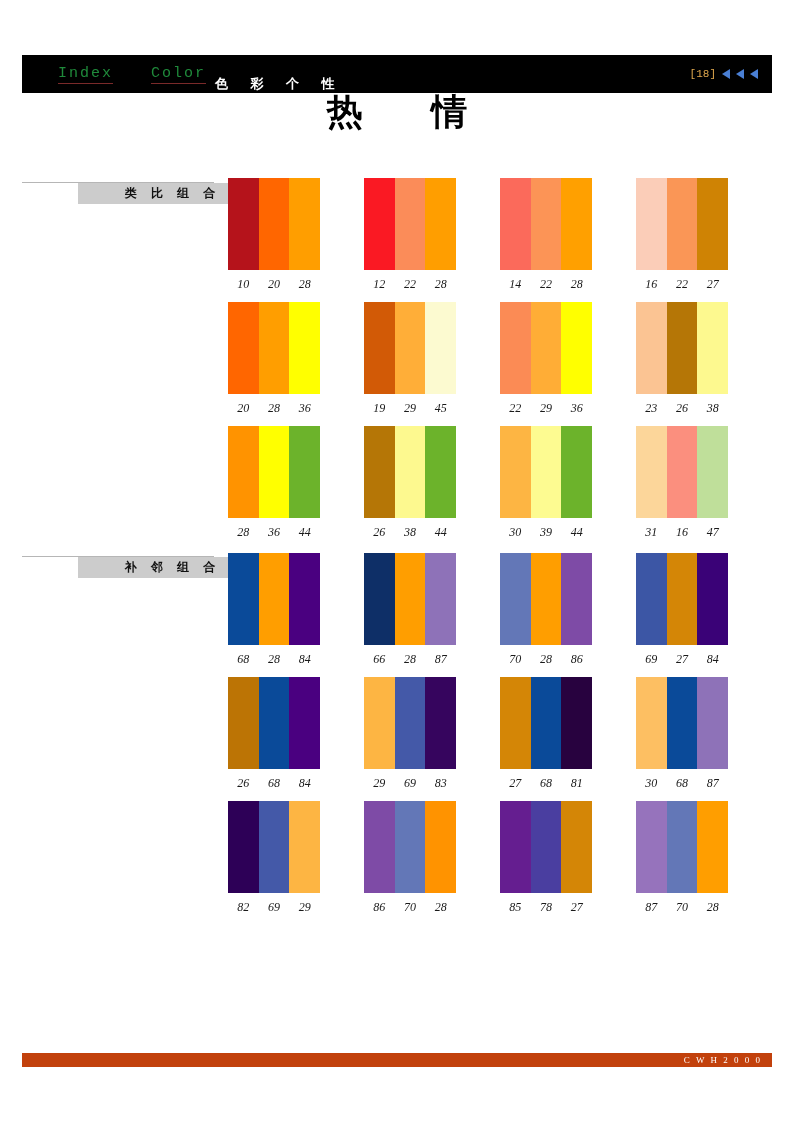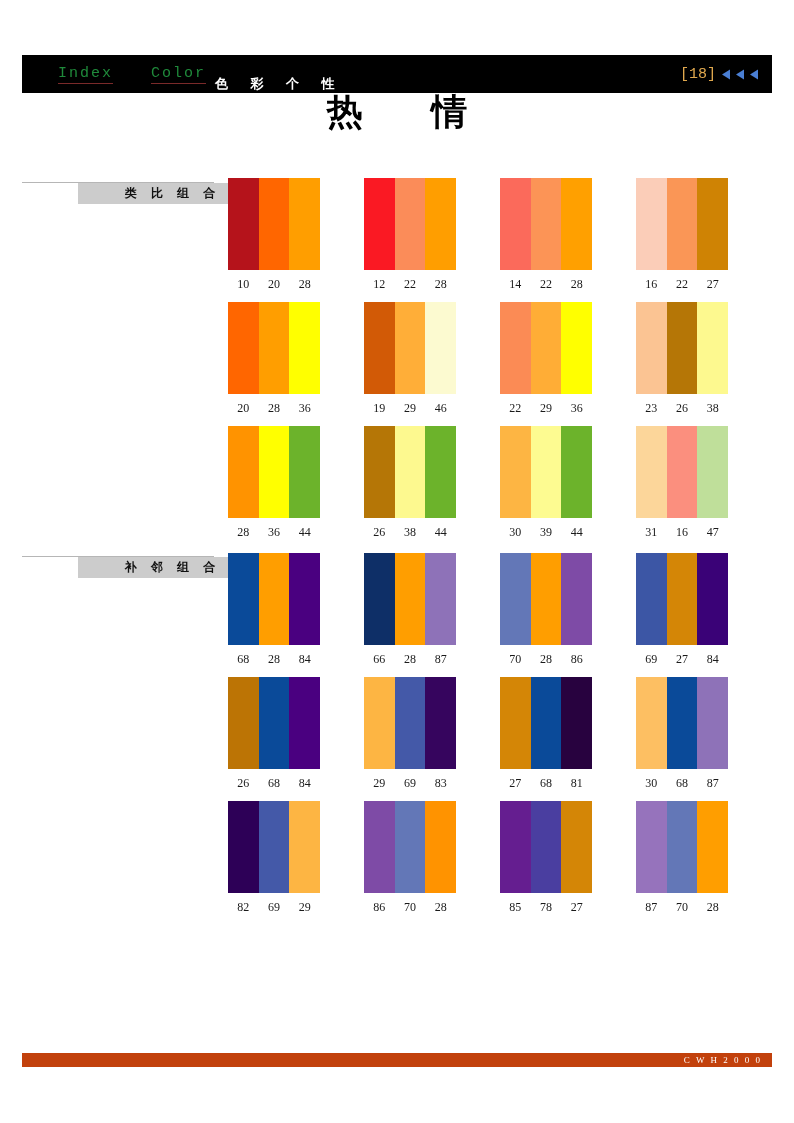--- a/index.html
+++ b/index.html
@@ -55,21 +55,21 @@
     position: absolute;
     right: 14px;
     top: 50%;
     transform: translateY(-50%);
     display: flex;
     align-items: center;
     gap: 6px;
   }
   .pager-num {
     font-family: "Liberation Mono", "DejaVu Sans Mono", monospace;
-    font-size: 15px;
+    font-size: 11px;
     color: #e0a84e;
     letter-spacing: 0px;
   }
   .tri-left {
     width: 0; height: 0;
     border-top: 5px solid transparent;
     border-bottom: 5px solid transparent;
     border-right: 8px solid #4a7fd4;
     cursor: pointer;
   }
@@ -125,20 +125,21 @@
 
   
   .swatch-grid {
     position: absolute;
     left: 228px;
     width: 546px;
   }
   .swatch-row {
     display: flex;
     height: 124px;
+    font-style: italic;
   }
   .swatch-cell {
     width: 136px;
     margin-right: 0px;
   }
   .swatch-bars {
     display: flex;
     width: 92px;
     height: 92px;
   }
@@ -267,21 +268,21 @@
       </div>
       <div class="swatch-cell">
         <div class="swatch-bars">
           <div style="background: rgb(210, 90, 6);"></div>
           <div style="background: rgb(255, 174, 56);"></div>
           <div style="background: rgb(252, 250, 208);"></div>
         </div>
         <div class="swatch-labels">
           <span>19</span>
           <span>29</span>
-          <span>46</span>
+          <span>45</span>
         </div>
       </div>
       <div class="swatch-cell">
         <div class="swatch-bars">
           <div style="background: rgb(251, 139, 85);"></div>
           <div style="background: rgb(255, 173, 54);"></div>
           <div style="background: rgb(255, 255, 0);"></div>
         </div>
         <div class="swatch-labels">
           <span>22</span>

